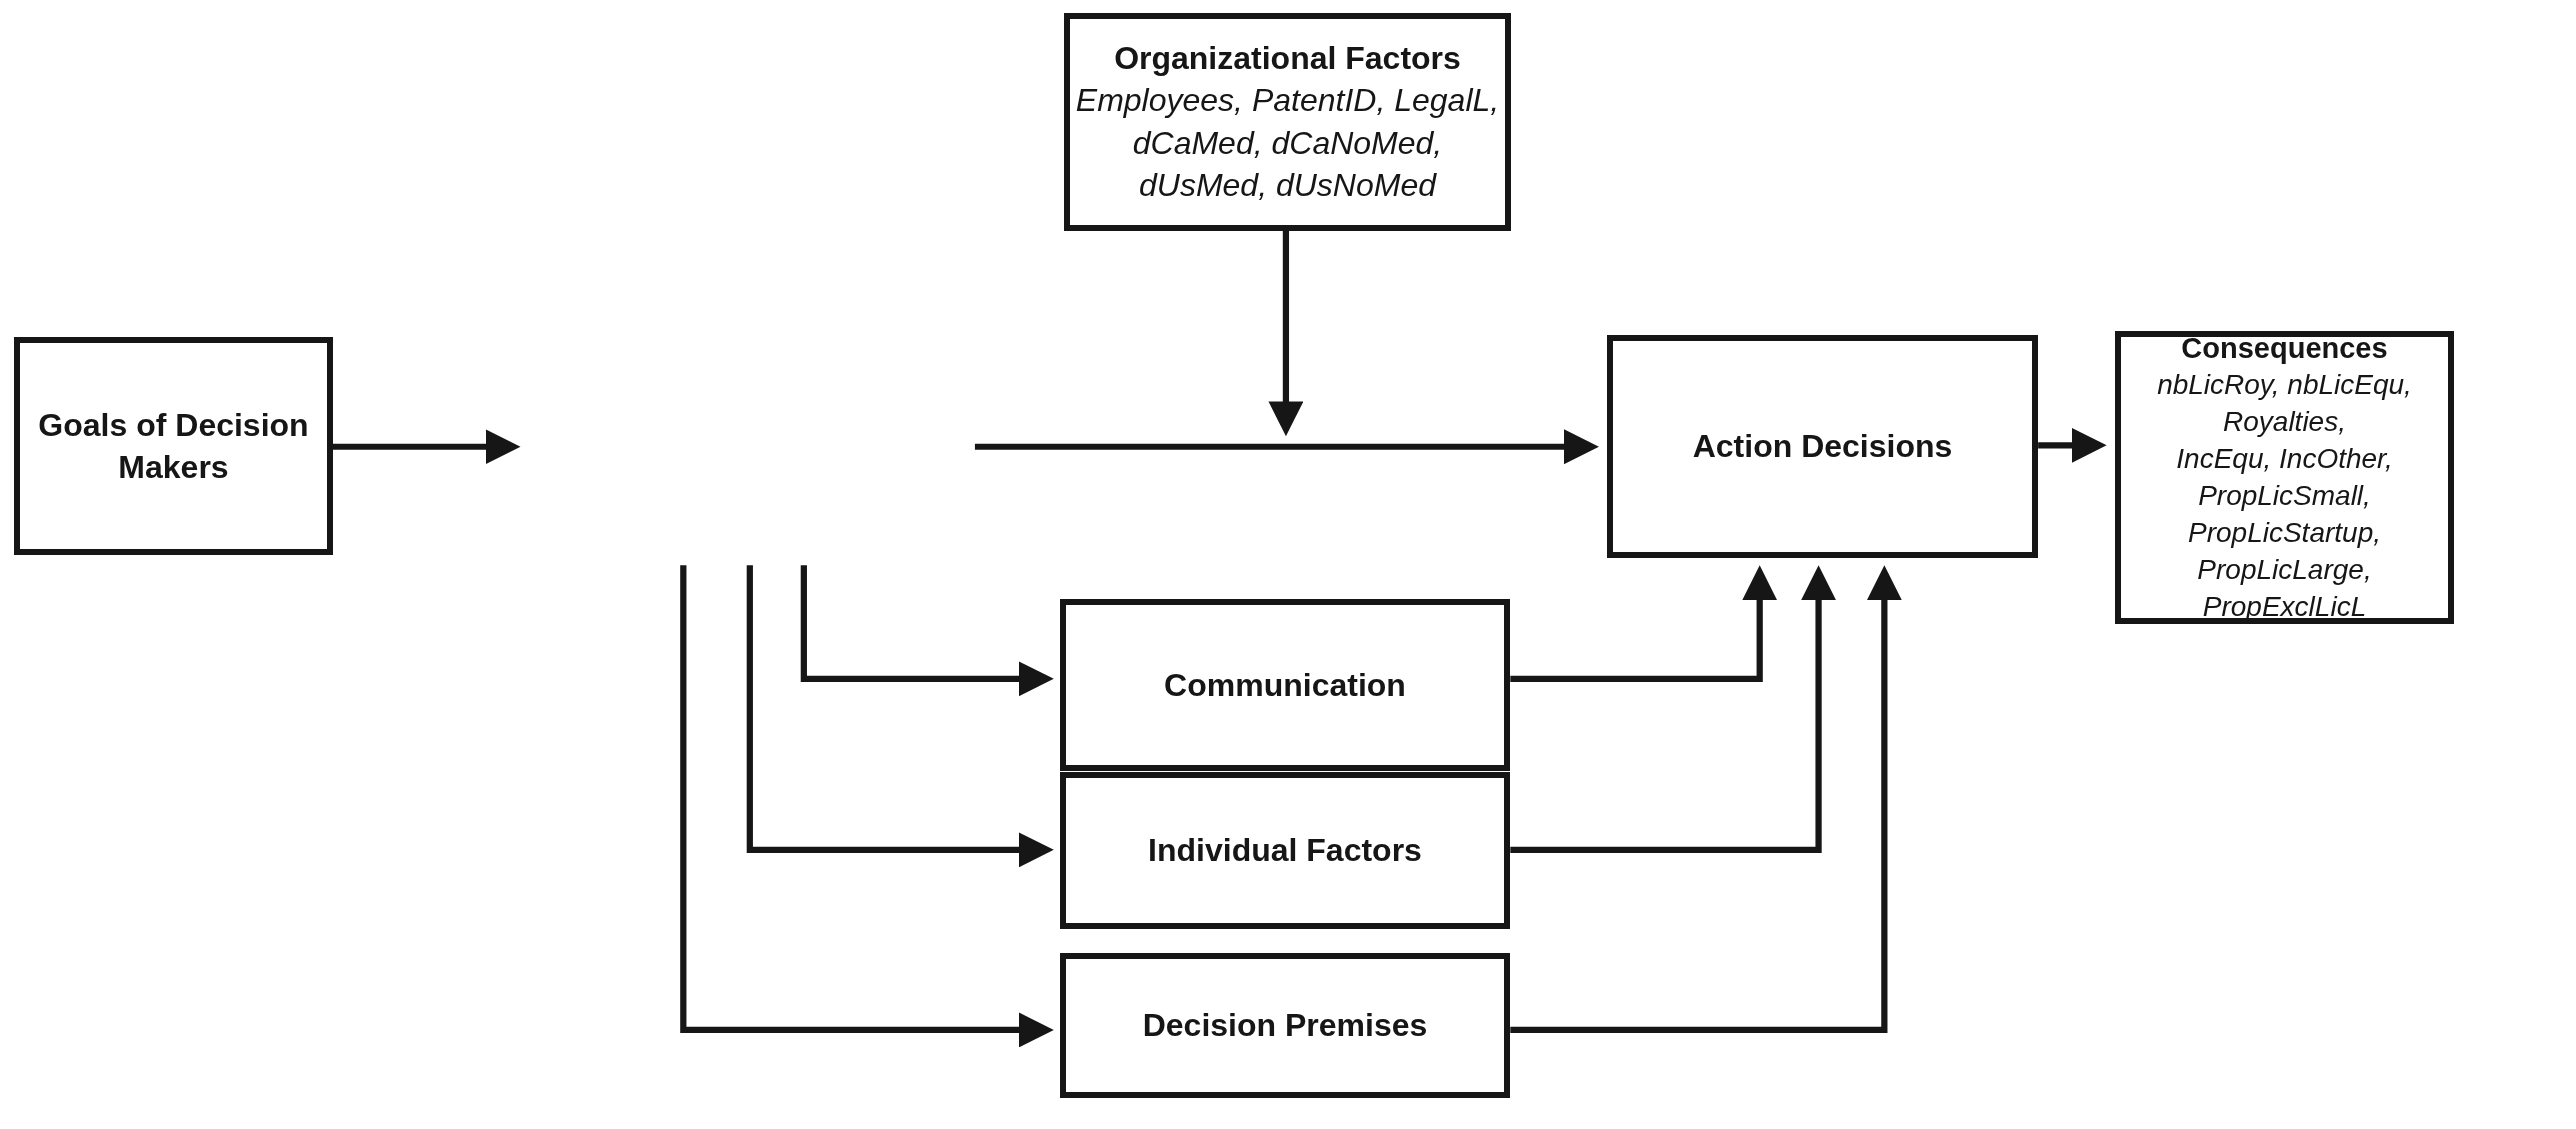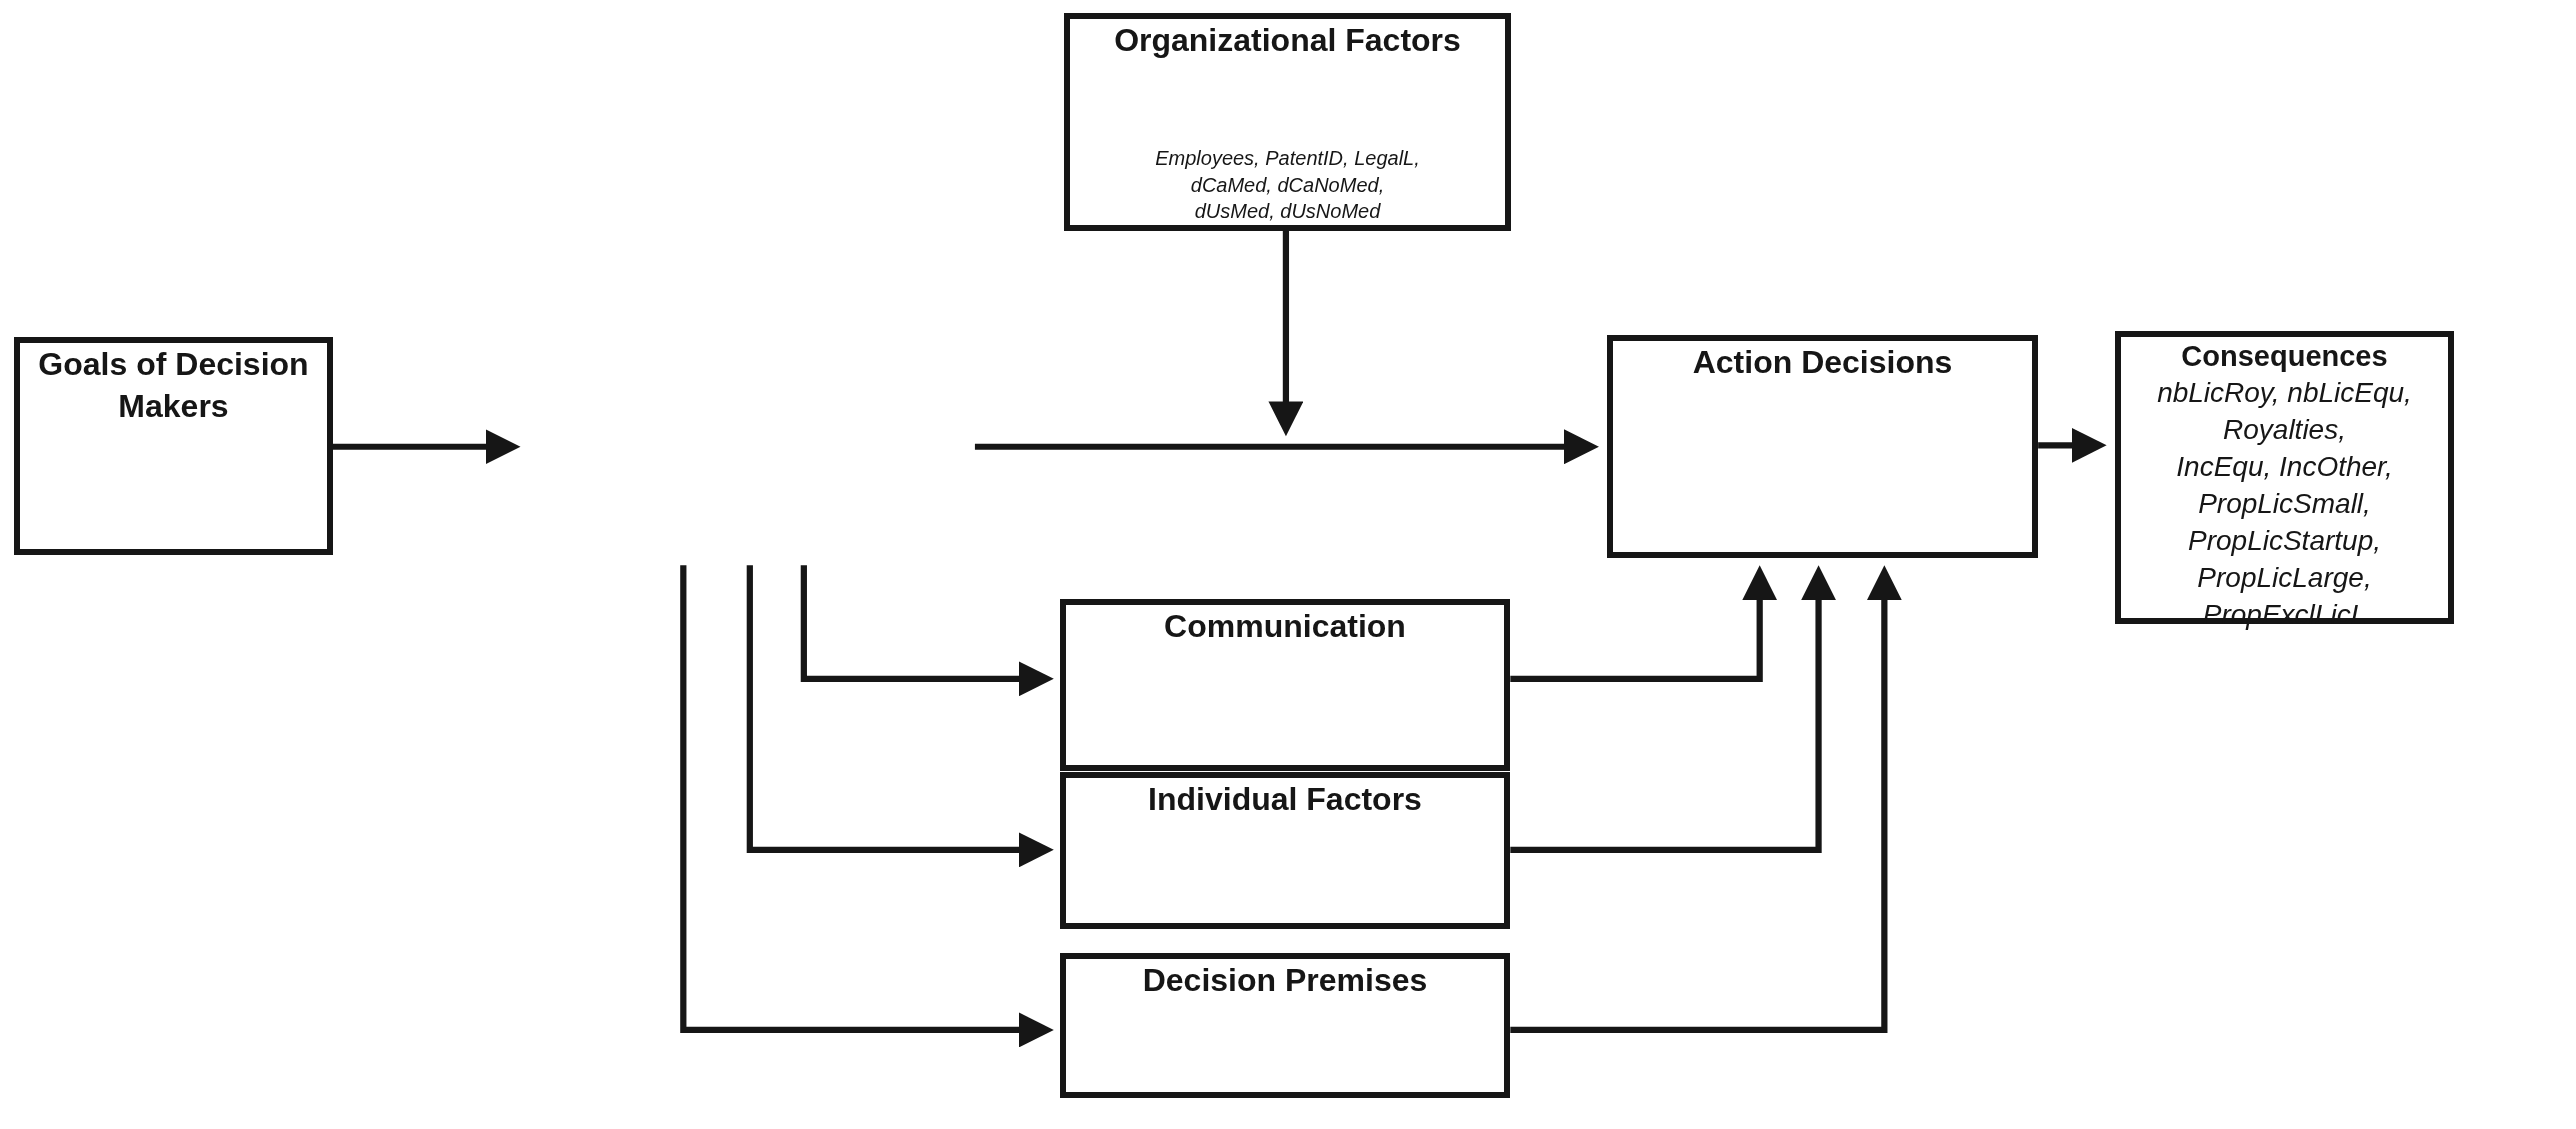--- a/index.html
+++ b/index.html
@@ -20,26 +20,26 @@
   .edges polyline,.edges line{
     fill:none;stroke:var(--line);stroke-width:9;
   }
   .edges marker path{fill:var(--line);}
   .node{
     position:absolute;
     box-sizing:border-box;
     border:6.2px solid var(--line);
     background:var(--background);
     display:flex;flex-direction:column;
-    align-items:center;justify-content:space-between;
+    align-items:center;justify-content:center;
     text-align:center;
     line-height:1.32;
   }
   .node-title{font-weight:700;font-size:32px;}
-  .vars{font-style:italic;font-size:20px;}
+  .vars{font-style:italic;font-size:32px;}
   .vars-sm{font-style:italic;font-size:28px;}
   .options-list{
     align-self:stretch;
     text-align:left;
     padding-left:23.6px;
     font-size:30px;
   }
   .options-list div{margin-top:4.2px;}
 </style>
 </head>

